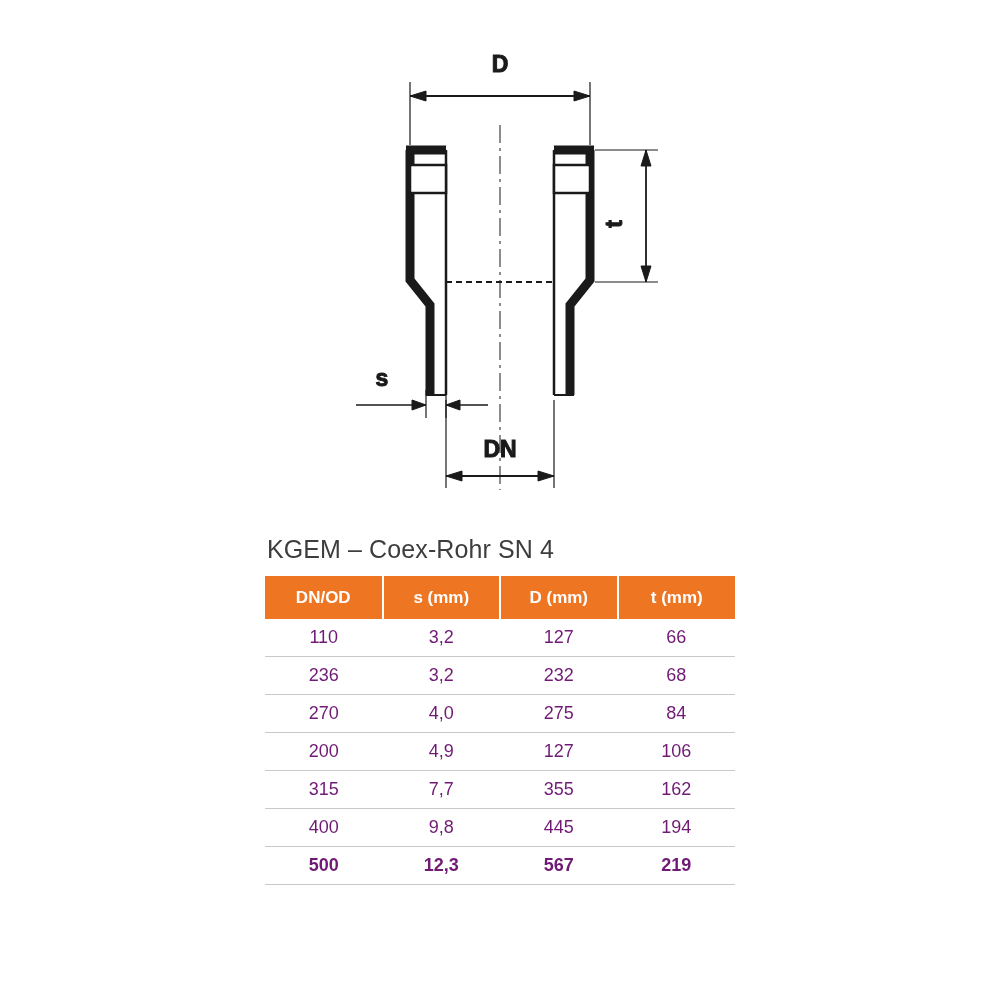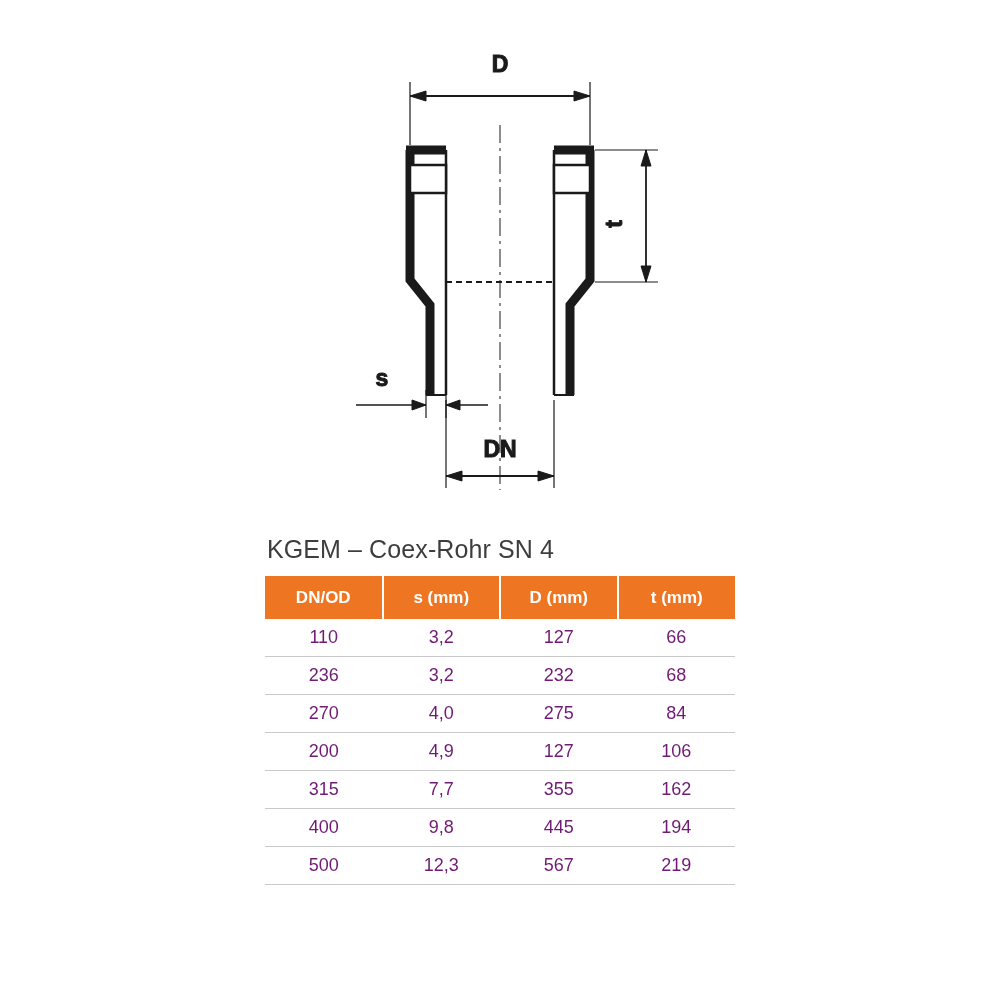--- a/index.html
+++ b/index.html
@@ -75,20 +75,21 @@
     font-size: 18px;
     color: #701a75;
     height: 37px;
     text-align: center;
     vertical-align: middle;
     border-bottom: 1px solid #c9c9c9;
     padding: 0;
   }
   table.spec tr:last-child td {
     border-bottom: 1px solid #c9c9c9;
+    font-weight: bold;
   }
 </style>
 </head>
 <body>
 
 <div class="page">
 
   <div class="drawing">
     <svg width="520" height="480" viewBox="0 0 520 480">
 

